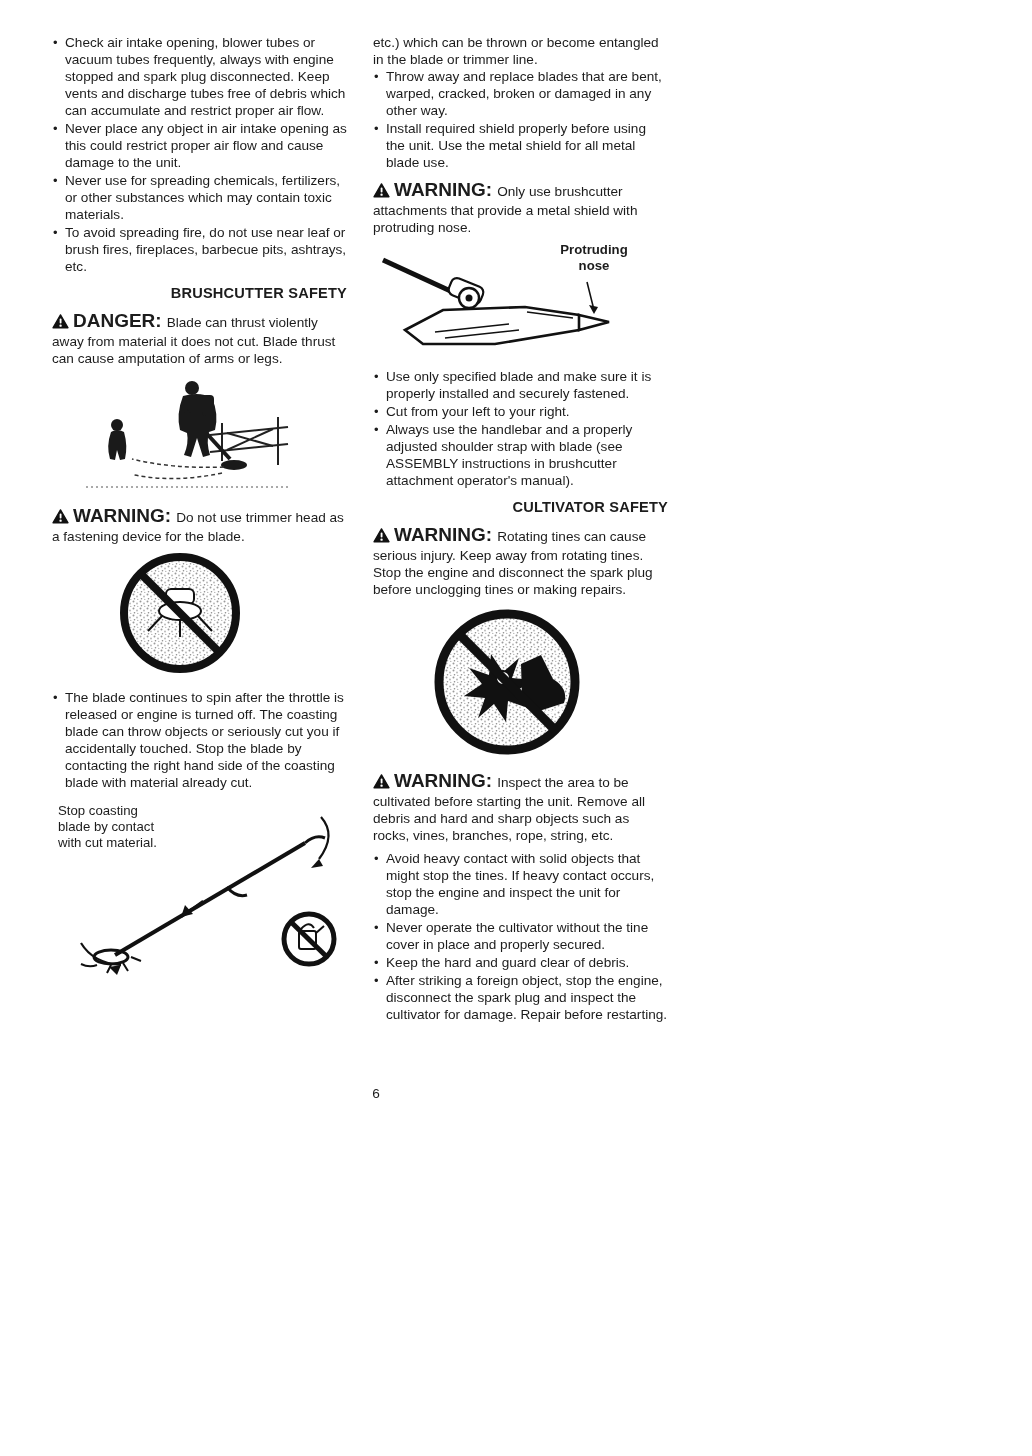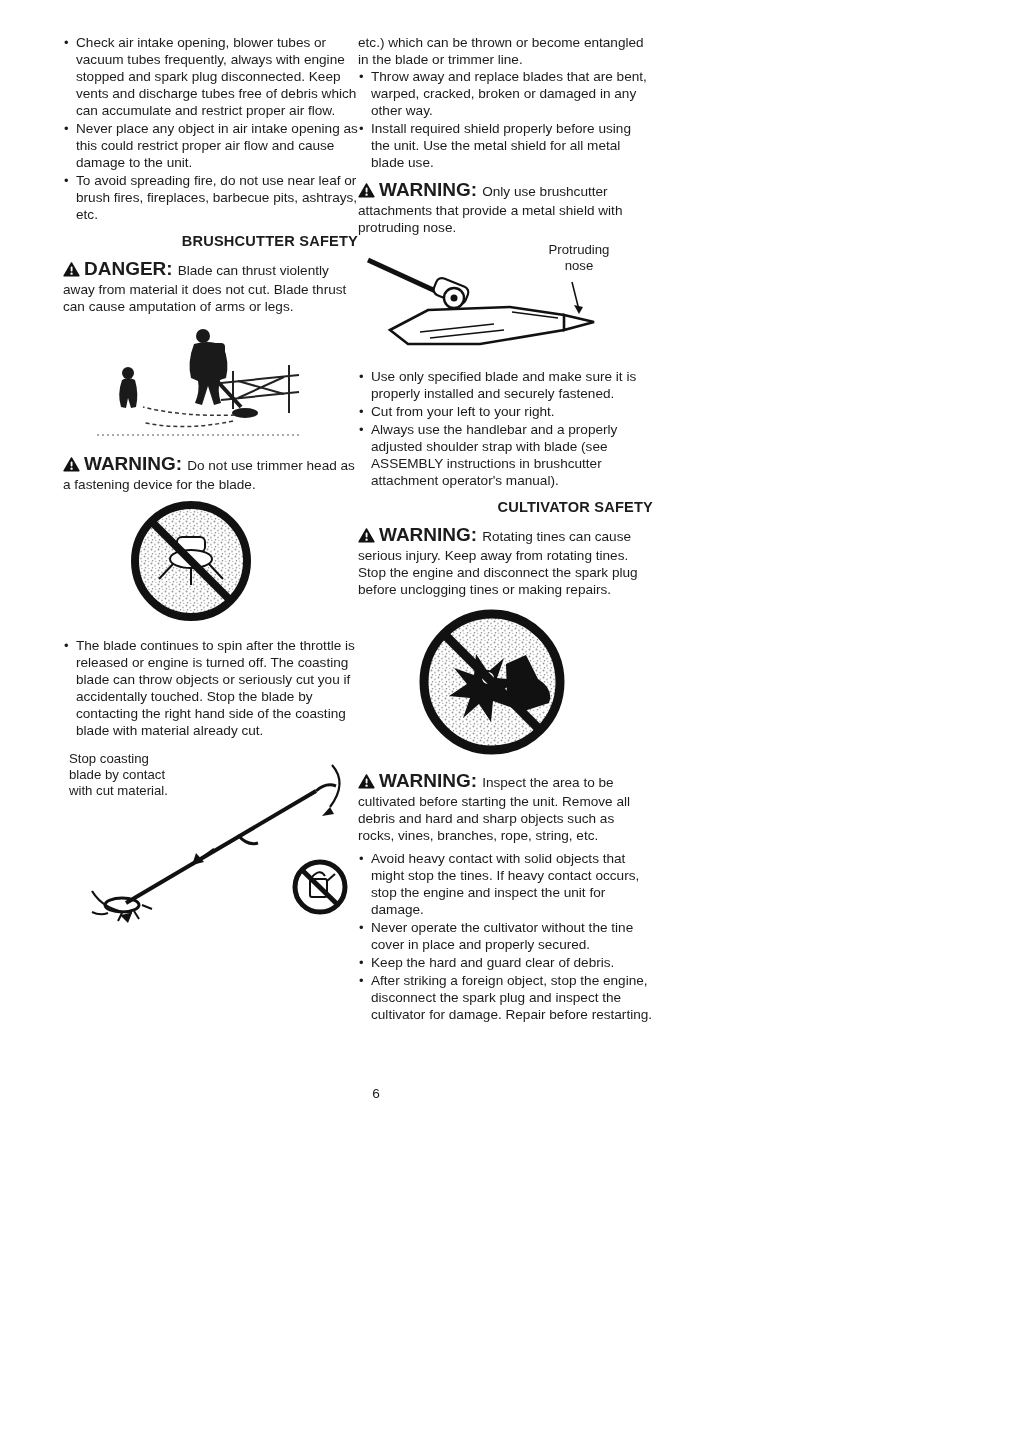--- a/index.html
+++ b/index.html
@@ -3,22 +3,22 @@
 <meta charset="utf-8">
 <style>
   * { margin:0; padding:0; box-sizing:border-box; }
   html,body { background:#ffffff; }
   body {
     width:1032px; height:1456px; position:relative;
     font-family:"Liberation Sans", sans-serif;
     color:#1c1c1c; overflow:hidden;
   }
   .content {
-    position:absolute; top:34px; left:63px; width:616px;
-    display:flex; 
+    position:absolute; top:34px; left:52px; width:616px;
+    display:flex; gap:26px;
   }
   .col { width:295px; font-size:13.6px; line-height:17px; }
 
   ul.blist { list-style:none; }
   ul.blist li {
     position:relative; padding-left:13px; margin-bottom:1px;
   }
   ul.blist li::before {
     content:"\2022"; position:absolute; left:1px; top:0; font-size:13px;
   }
@@ -37,21 +37,21 @@
 
   .fig { position:relative; }
   .fig-blade-thrust { margin:8px 0 6px 28px; }
   .fig-no-fastening { margin:6px 0 10px 66px; }
   .fig-coasting { margin:10px 0 6px 0; height:176px; }
   .fig-coasting svg { position:absolute; right:0; bottom:0; }
   .fig-coasting .caption {
     position:absolute; left:6px; top:2px; width:114px;
     font-size:13.2px; line-height:16px;
   }
-  .fig-protruding { margin:4px 0 8px 0; height:118px; }
+  .fig-protruding { margin:4px 0 8px 0; height:118px;font-weight:bold; }
   .fig-protruding svg { position:absolute; left:4px; top:10px; }
   .fig-protruding .fig-label {
     position:absolute; left:182px; top:0; width:78px;
     text-align:center; font-size:13.2px; line-height:16px;
   }
   .fig-cultivator { margin:8px 0 10px 58px; }
 
   .page-num {
     position:absolute; top:1086px; left:68px; width:616px;
     text-align:center; font-size:13.6px;
@@ -71,20 +71,21 @@
   </defs>
 </svg>
 
 <div class="content">
 
   <div class="col">
 
     <ul class="blist">
       <li>Check air intake opening, blower tubes or vacuum tubes frequently, always with engine stopped and spark plug disconnected. Keep vents and discharge tubes free of debris which can accumulate and restrict proper air flow.</li>
       <li>Never place any object in air intake opening as this could restrict proper air flow and cause damage to the unit.</li>
+      <li>Never use for spreading chemicals, fertilizers, or other substances which may contain toxic materials.</li>
       <li>To avoid spreading fire, do not use near leaf or brush fires, fireplaces, barbecue pits, ashtrays, etc.</li>
     </ul>
 
     <h2 class="sec-head">BRUSHCUTTER SAFETY</h2>
 
     <p class="alert">
       <span class="tri"><svg width="17" height="15" viewBox="0 0 20 18">
             <path d="M10 1 L19 16.5 H1 Z" fill="#111" stroke="#111" stroke-width="1.6" stroke-linejoin="round"></path>
             <rect x="9" y="5.5" width="2.2" height="6" rx="1" fill="#fff"></rect>
             <circle cx="10.1" cy="14" r="1.4" fill="#fff"></circle>

